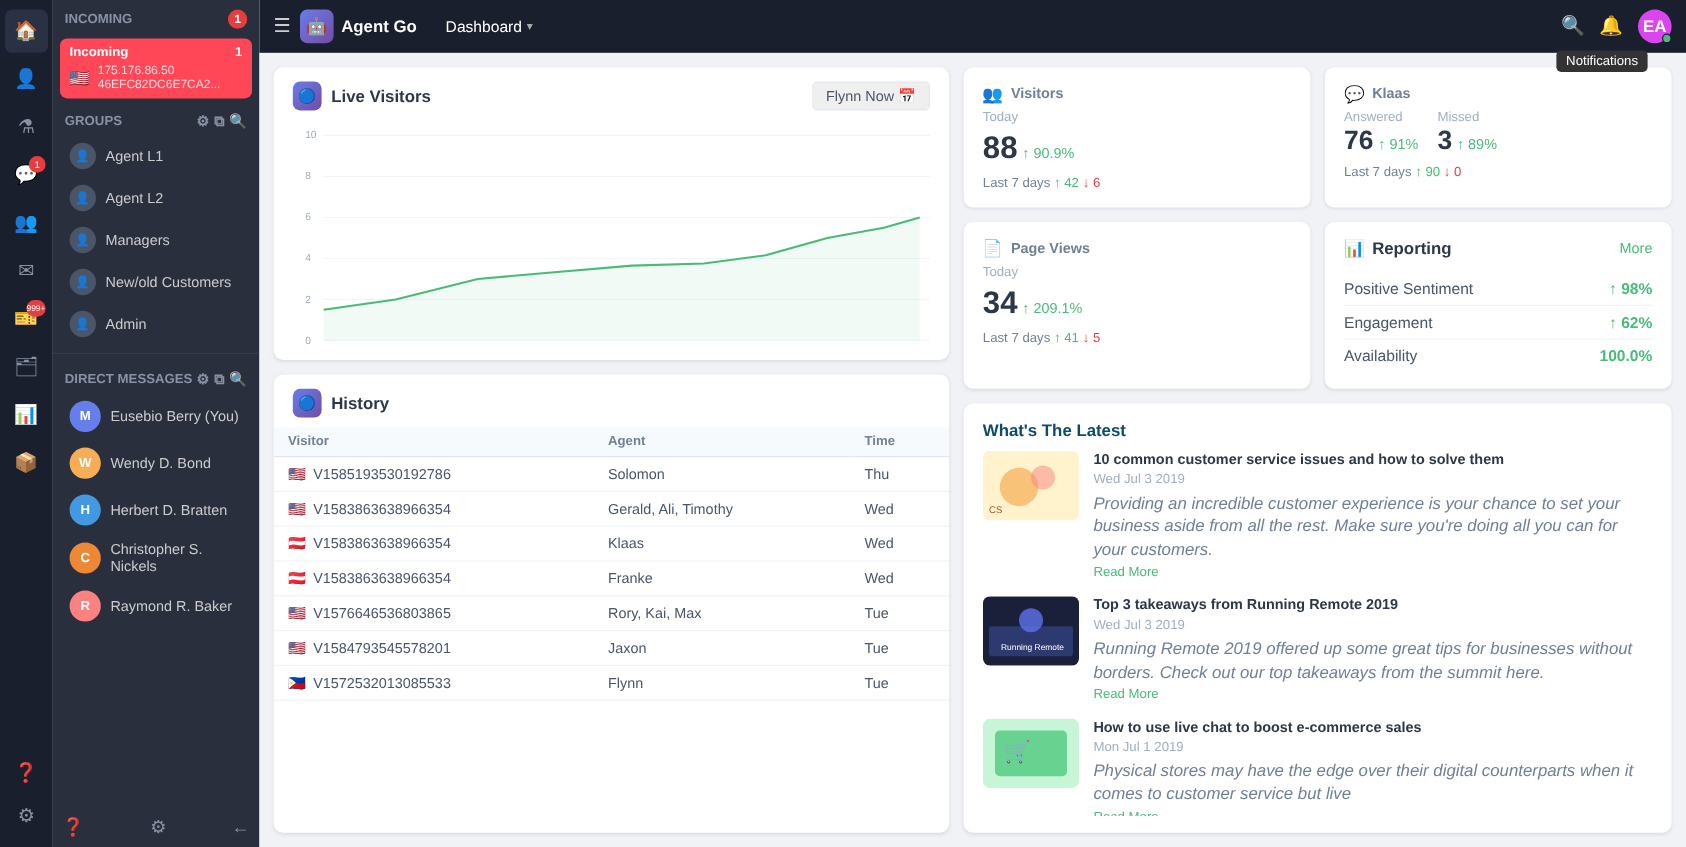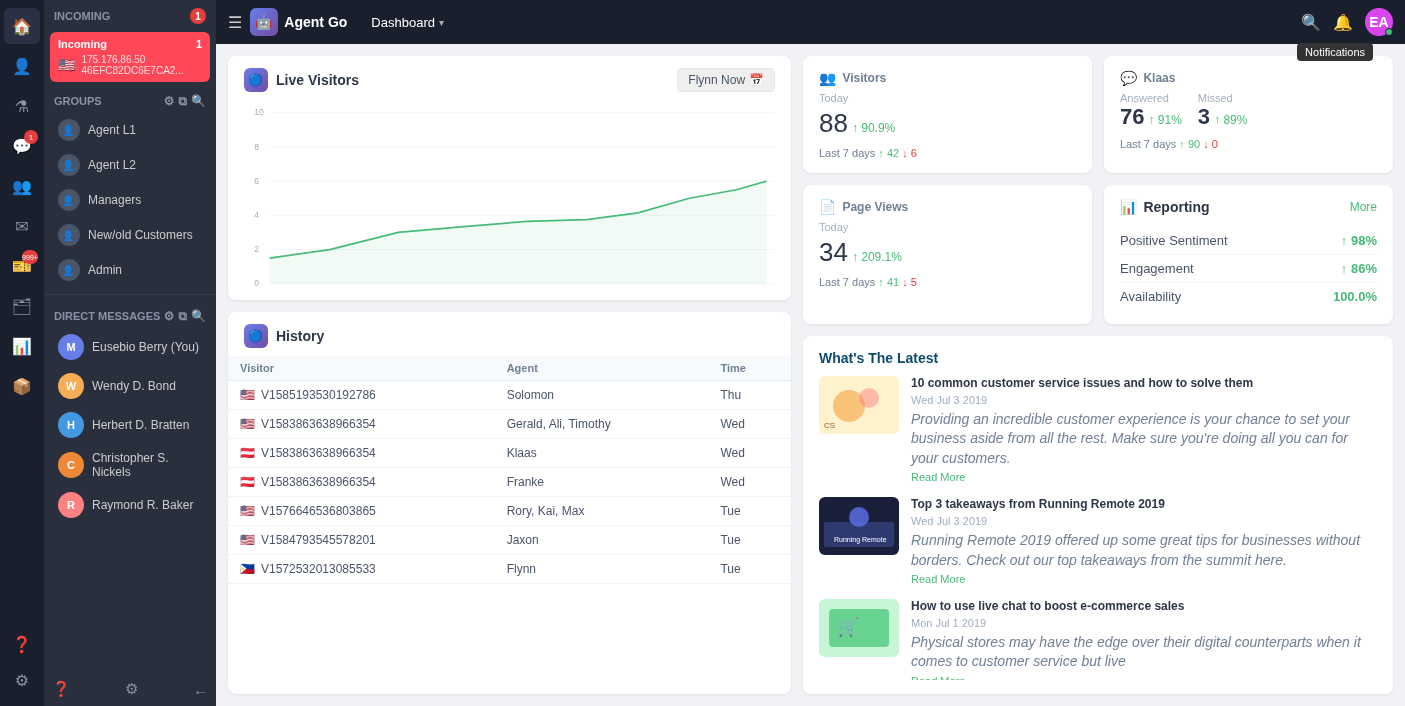--- a/index.html
+++ b/index.html
@@ -217,21 +217,21 @@
       flex: 1;
       background: #fff;
       border-radius: 8px;
       padding: 14px 16px;
       box-shadow: 0 1px 3px rgba(0,0,0,0.08);
     }
     .stat-card .sc-header { display: flex; align-items: center; gap: 6px; margin-bottom: 6px; }
     .stat-card .sc-icon { font-size: 14px; }
     .stat-card .sc-label { font-size: 12px; color: #718096; font-weight: 600; }
     .stat-card .sc-today { font-size: 11px; color: #a0aec0; margin-bottom: 4px; }
-    .stat-card .sc-value { font-size: 26px; font-weight: 400; color: #2d3748; }
+    .stat-card .sc-value { font-size: 26px; font-weight: 700; color: #2d3748; }
     .stat-card .sc-pct { font-size: 12px; color: #48bb78; margin-left: 4px; }
     .stat-card .sc-last7 { font-size: 11px; color: #718096; margin-top: 8px; }
     .stat-card .up { color: #48bb78; }
     .stat-card .down { color: #e53e3e; }
 
     .chats-cols { display: flex; gap: 16px; margin-top: 2px; }
     .chat-col-label { font-size: 11px; color: #a0aec0; }
     .chat-col-val { display: flex; align-items: baseline; gap: 4px; }
     .chat-col-val .big { font-size: 22px; font-weight: 700; color: #2d3748; }
     .chat-col-val .pct { font-size: 12px; color: #48bb78; }
@@ -630,21 +630,21 @@
               <span>Reporting</span>
             </div>
             <span class="reporting-more">More</span>
           </div>
           <div class="reporting-row">
             <span class="reporting-row-label">Positive Sentiment</span>
             <span class="reporting-row-val">↑ 98%</span>
           </div>
           <div class="reporting-row">
             <span class="reporting-row-label">Engagement</span>
-            <span class="reporting-row-val">↑ 86%</span>
+            <span class="reporting-row-val">↑ 62%</span>
           </div>
           <div class="reporting-row">
             <span class="reporting-row-label">Availability</span>
             <span class="reporting-row-val">100.0%</span>
           </div>
         </div>
       </div>
 
       <div class="latest-card">
         <div class="latest-title">What's The Latest</div>

